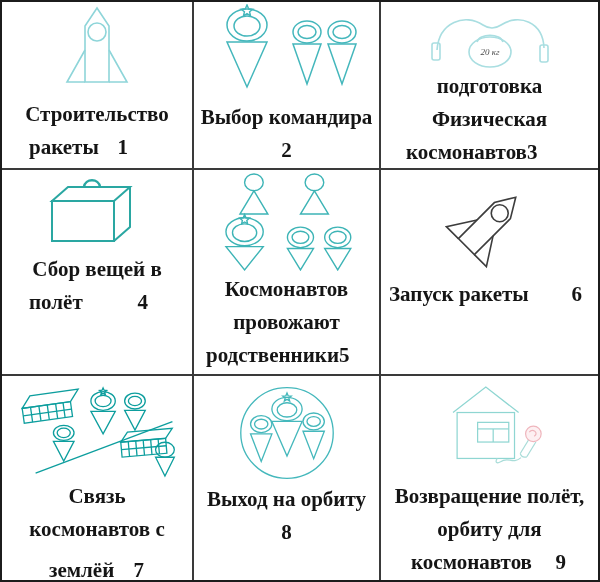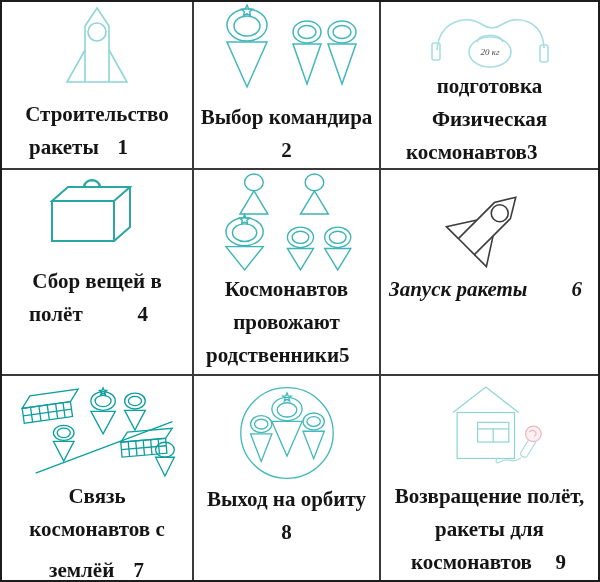--- a/index.html
+++ b/index.html
@@ -16,25 +16,25 @@
   .icon{display:flex;justify-content:center;align-items:flex-start;width:100%;text-align:center;}
   .caption{width:100%;font-weight:bold;font-size:21px;line-height:33px;color:#151515;}
   .cline{text-align:center;white-space:nowrap;}
   .numline{display:flex;justify-content:space-between;box-sizing:border-box;white-space:nowrap;}
   
   .c1 .icon{padding-top:2px;} .c1 .caption{margin-top:14px;}
   .c1 .numline{padding:0 64px 0 27px;}
   .c2 .icon{padding-top:2px;} .c2 .caption{margin-top:12px;}
   .c3 .icon{padding-top:6px;} .c3 .caption{margin-top:0;}
   .c3 .numline{padding:0 62px 0 25px;}
-  .c4 .icon{padding-top:5px;} .c4 .caption{margin-top:20px;}
+  .c4 .icon{padding-top:5px;} .c4 .caption{margin-top:8px;}
   .c4 .numline{padding:0 44px 0 27px;font-family:Liberation Serif, serif;}
   .c5 .icon{padding-top:2px;} .c5 .caption{margin-top:2px;}
   .c5 .numline{padding:0 31px 0 12px;}
-  .c6 .icon{padding-top:3px;} .c6 .caption{font-style:italic;}
+  .c6 .icon{padding-top:3px;} .c6 .caption{margin-top:5px;}
   .c6 .numline{padding:0 16px 0 8px;}
   .c7 .icon{padding-top:8px;} .c7 .caption{margin-top:2px;}
   .c7 .numline{padding:0 48px 0 47px;margin-top:8px;}
   .c8 .icon{padding-top:9px;} .c8 .caption{margin-top:2px;}
   .c9 .icon{padding-top:7px;} .c9 .caption{margin-top:15px;}
   .c9 .numline{padding:0 32px 0 30px;}
   svg{display:block;}
 </style>
 </head>
 <body>
@@ -242,21 +242,21 @@
           <path d="M129 72 L118 90"></path>
           <path d="M110 86 Q 112 92 118 90"></path>
           <path d="M111 91 C 100 100 96 89 86 96 C 81 99 79 96 82 92"></path>
         </g>
         <circle cx="126" cy="62" r="9.5" stroke="#efb6bd" fill="#fdf0f2"></circle>
         <path d="M121 60 Q 124 56 128 59 Q 131 62 127 65" stroke="#efb6bd"></path>
       </svg>
     </div>
     <div class="caption">
       <div class="cline">Возвращение полёт,</div>
-      <div class="cline">ракеты для</div>
+      <div class="cline">орбиту для</div>
       <div class="numline">
         <span>космонавтов</span>
         <span>9</span>
       </div>
     </div>
   </div>
 
 </div>
 
 </body></html>

